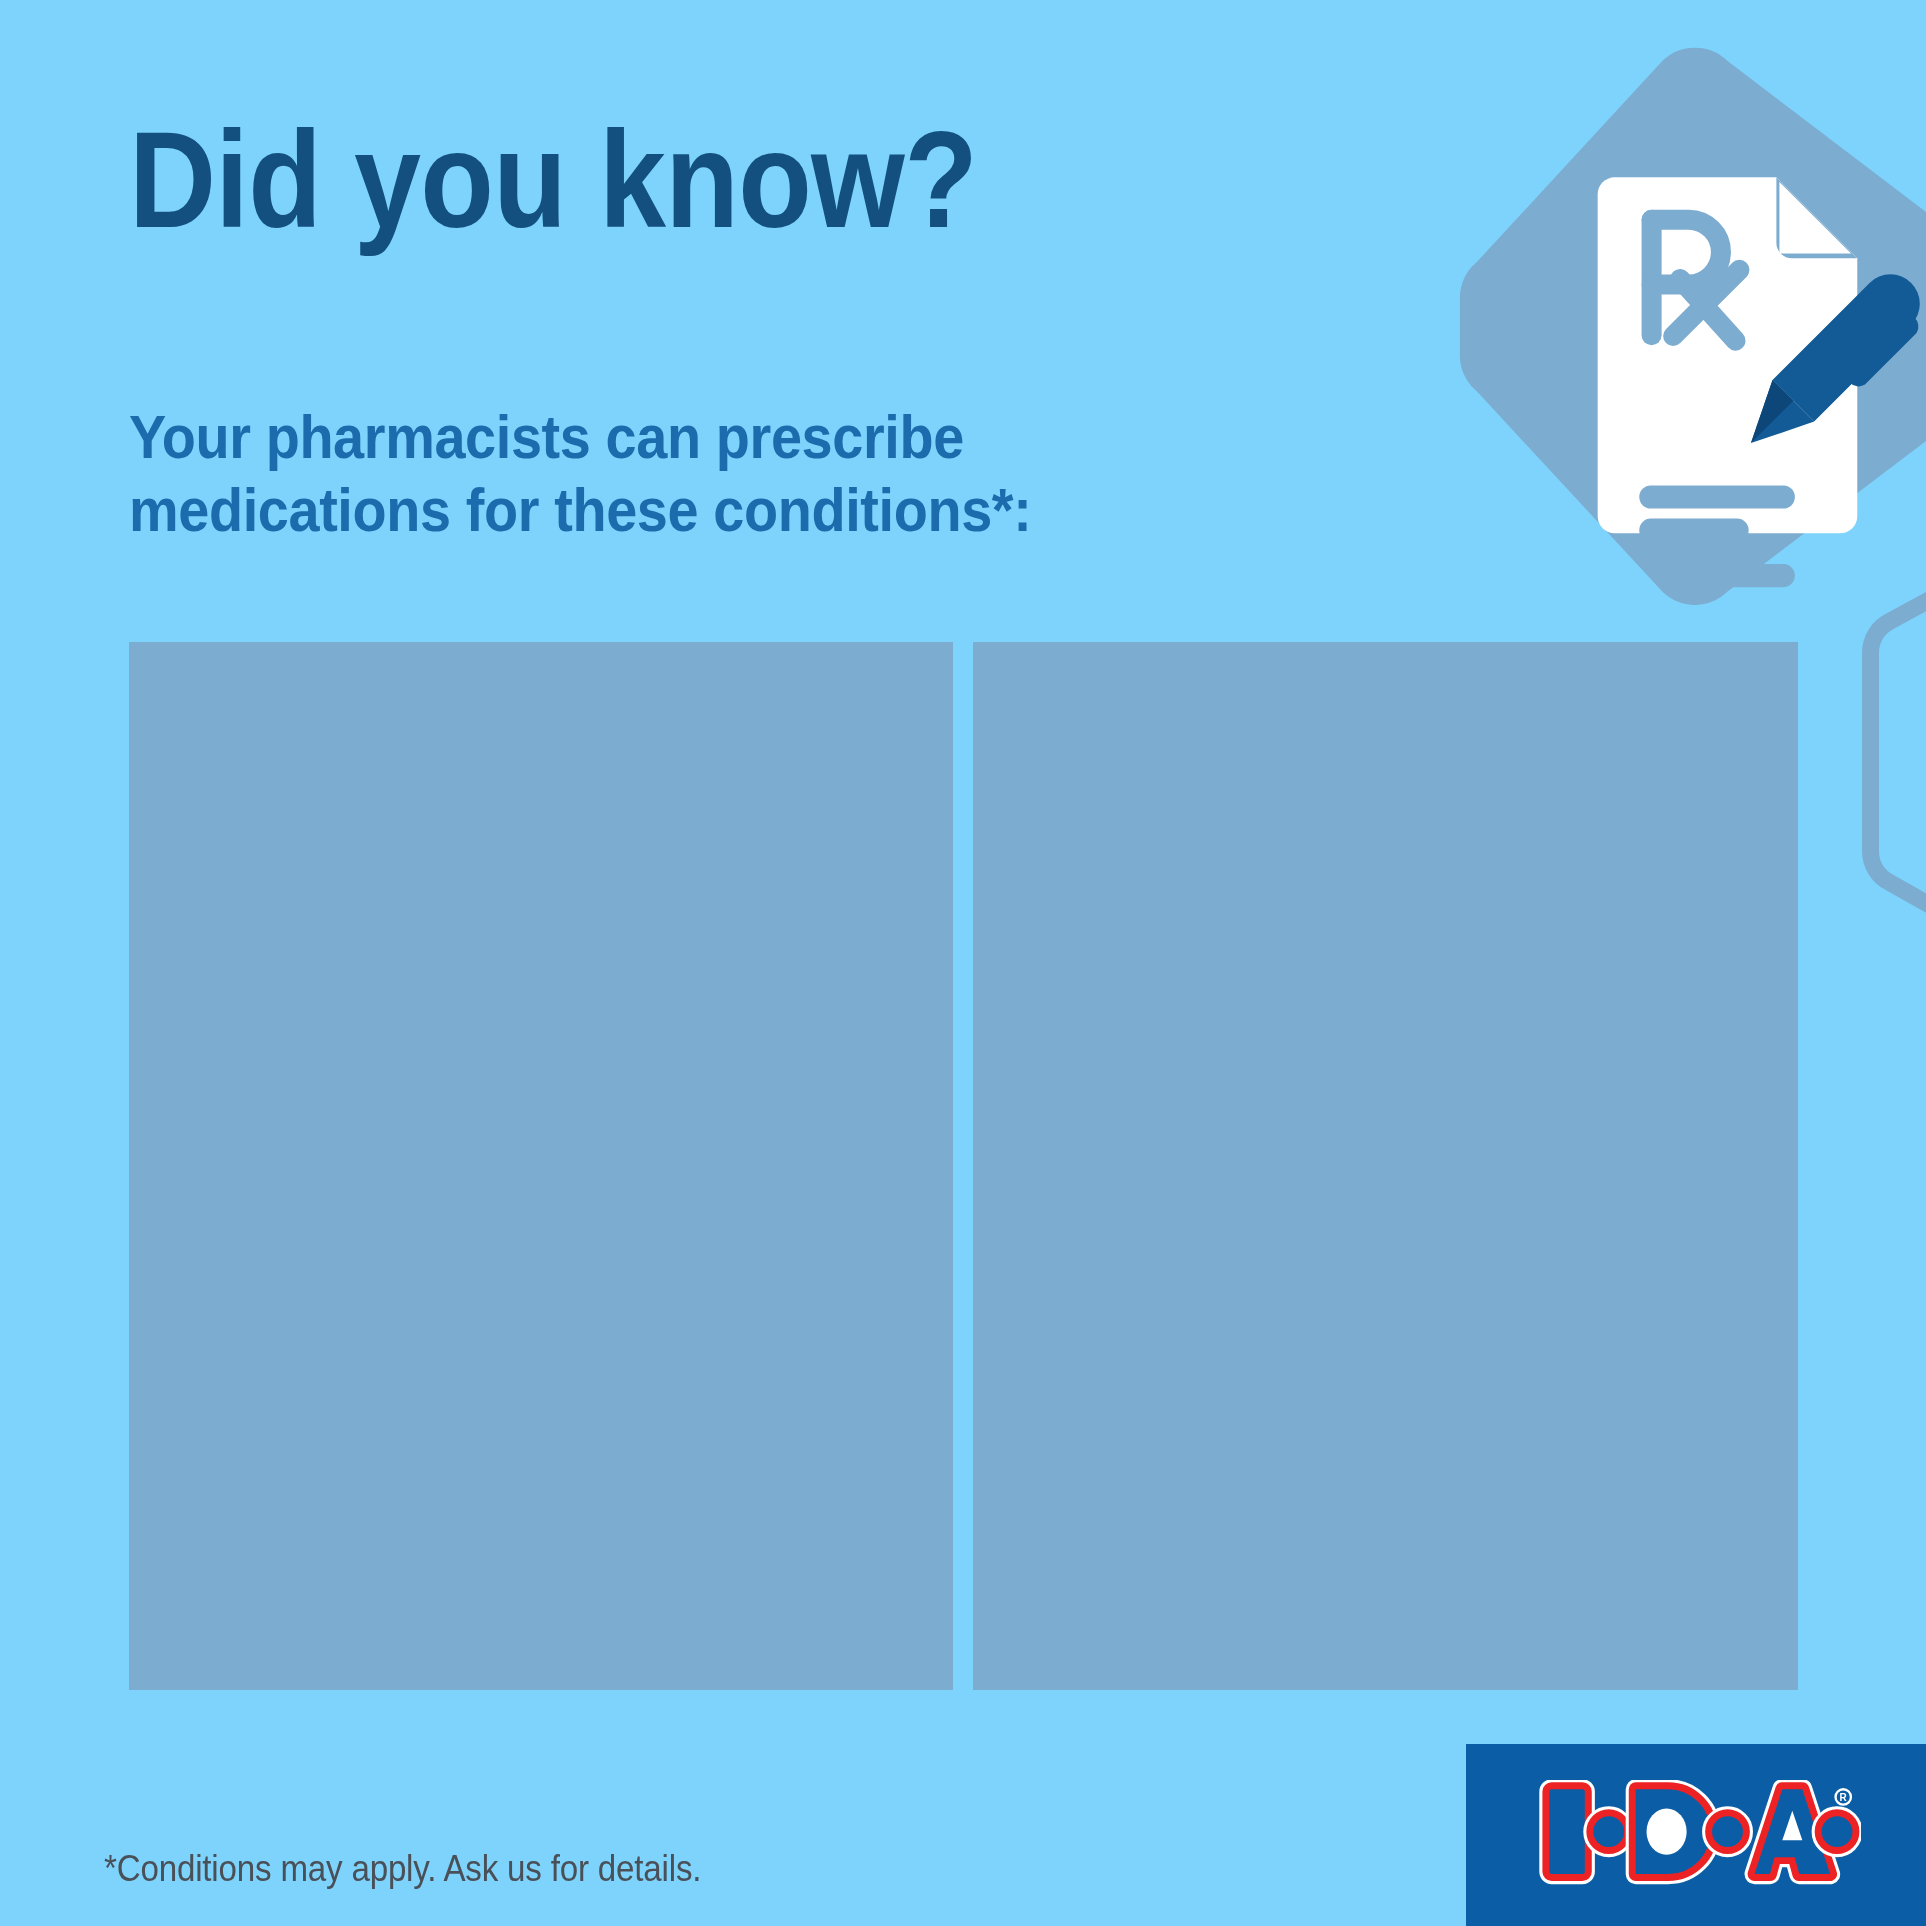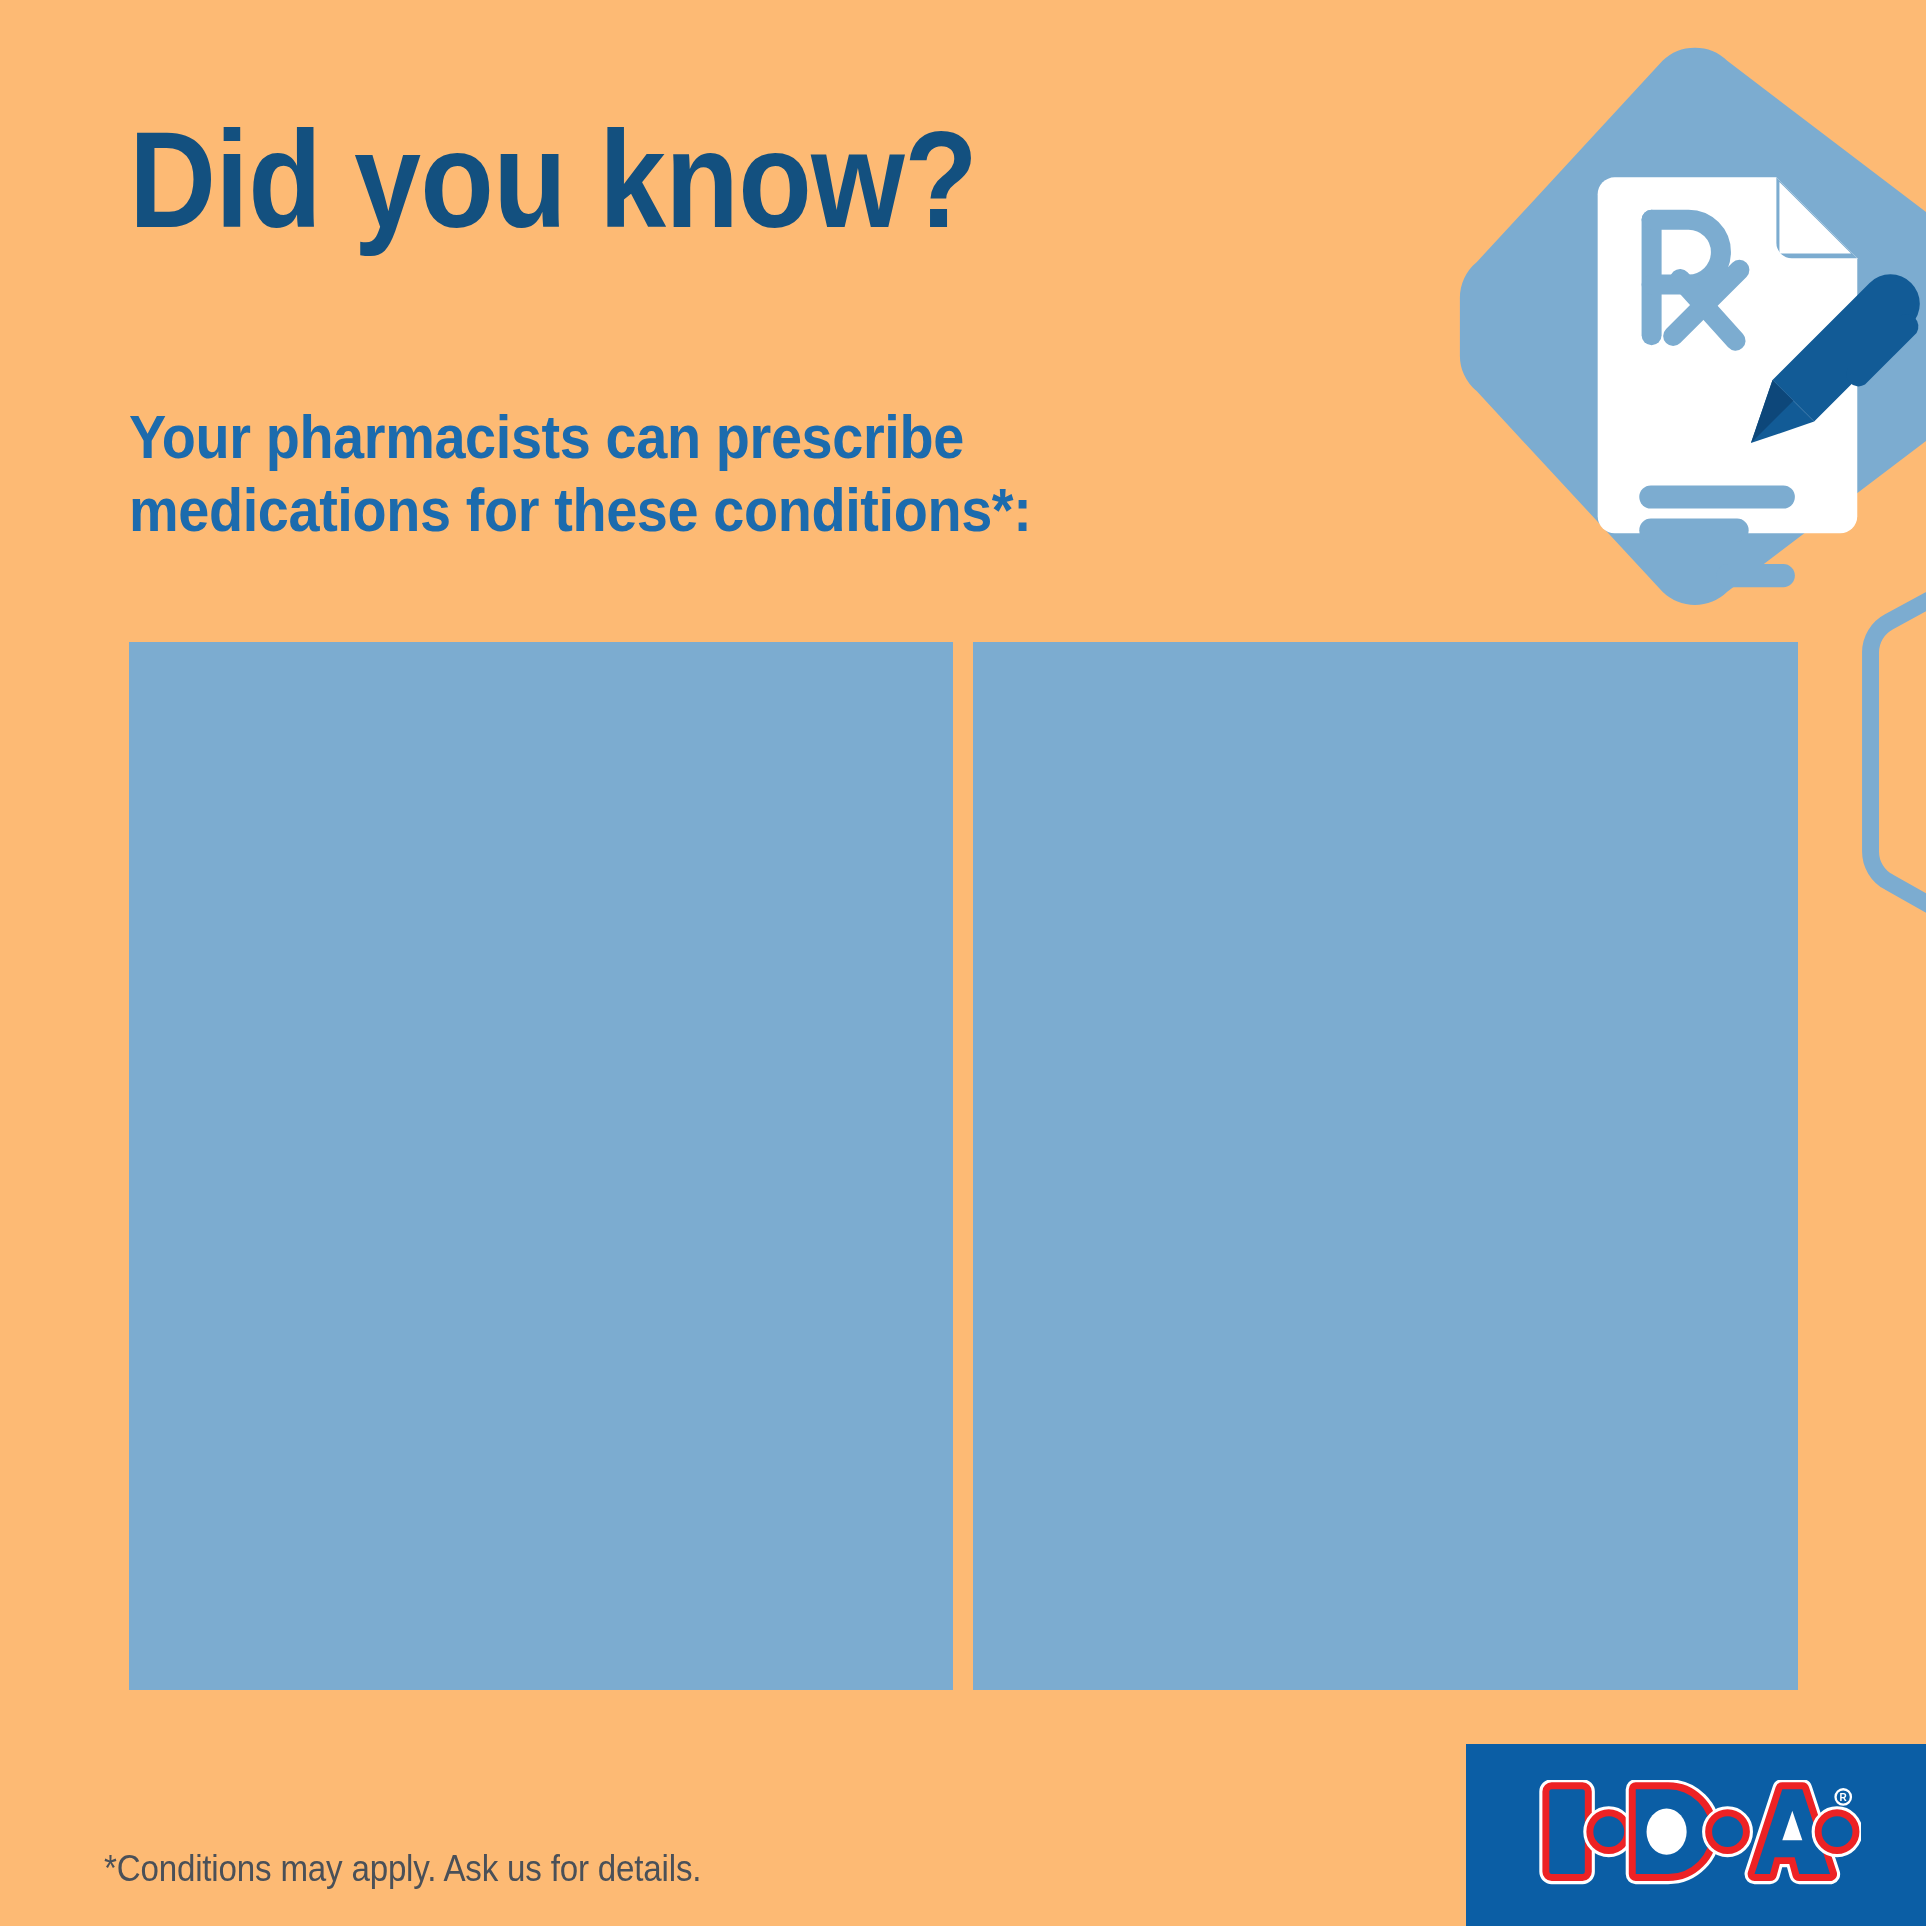--- a/index.html
+++ b/index.html
@@ -10,21 +10,21 @@
     width: 1926px;
     height: 1926px;
     overflow: hidden;
     font-family: "Liberation Sans", sans-serif;
   }
 
   #poster {
     position: relative;
     width: 1926px;
     height: 1926px;
-    background: #fdba74;
+    background: #7dd3fc;
     overflow: hidden;
   }
 
   
   .hex-layer {
     position: absolute;
     inset: 0;
     width: 1926px;
     height: 1926px;
     pointer-events: none;

